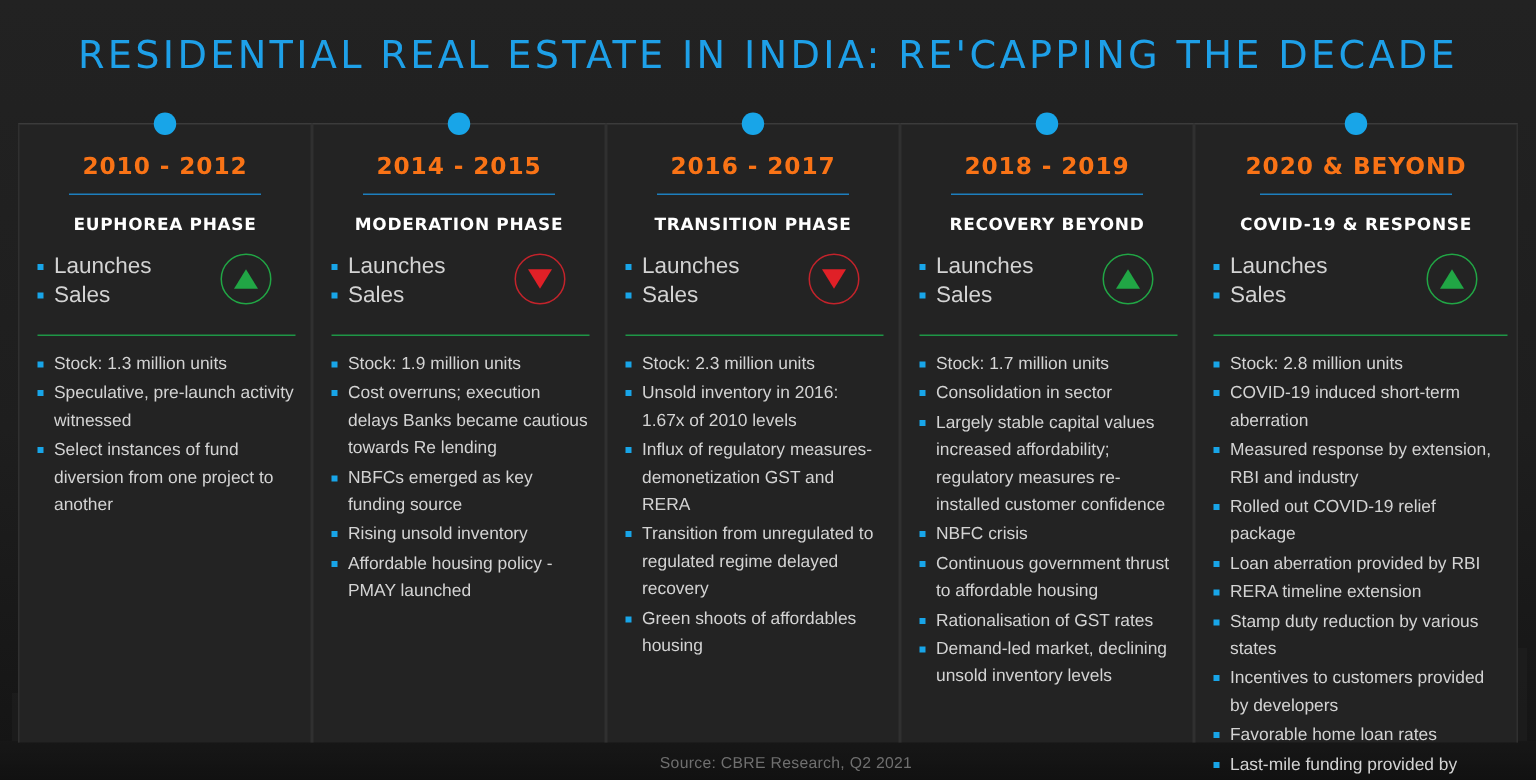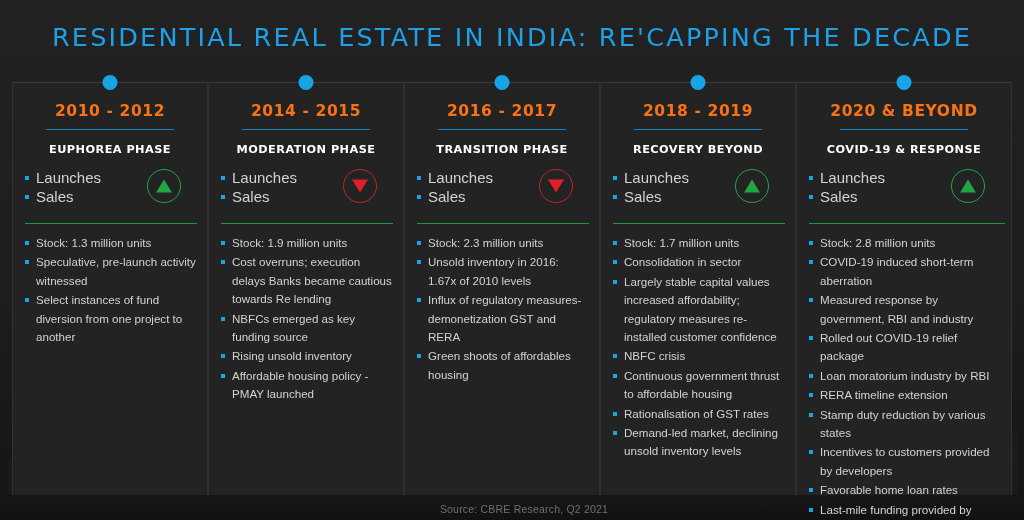--- a/index.html
+++ b/index.html
@@ -310,20 +310,24 @@
         <div class="fact">
             <i class="bullet"></i>
             <span class="txt">Unsold inventory in 2016: 1.67x of 2010 levels</span>
           </div>
         <div class="fact">
             <i class="bullet"></i>
             <span class="txt">Influx of regulatory measures- demonetization GST and RERA</span>
           </div>
         <div class="fact">
             <i class="bullet"></i>
+            <span class="txt">Transition from unregulated to regulated regime delayed recovery</span>
+          </div>
+        <div class="fact">
+            <i class="bullet"></i>
             <span class="txt">Green shoots of affordables housing</span>
           </div>
       </div>
     </div>
 
     <div class="panel p4">
       <div class="dot"></div>
       <div class="years">2018 - 2019</div>
       <div class="rule-blue"></div>
       <div class="phase">RECOVERY BEYOND</div>
@@ -396,29 +400,29 @@
         <div class="fact">
             <i class="bullet"></i>
             <span class="txt">Stock: 2.8 million units</span>
           </div>
         <div class="fact">
             <i class="bullet"></i>
             <span class="txt">COVID-19 induced short-term aberration</span>
           </div>
         <div class="fact">
             <i class="bullet"></i>
-            <span class="txt">Measured response by government, RBI and industry</span>
+            <span class="txt">Measured response by extension, RBI and industry</span>
           </div>
         <div class="fact">
             <i class="bullet"></i>
             <span class="txt">Rolled out COVID-19 relief package</span>
           </div>
         <div class="fact">
             <i class="bullet"></i>
-            <span class="txt">Loan moratorium industry by RBI</span>
+            <span class="txt">Loan aberration provided by RBI</span>
           </div>
         <div class="fact">
             <i class="bullet"></i>
             <span class="txt">RERA timeline extension</span>
           </div>
         <div class="fact">
             <i class="bullet"></i>
             <span class="txt">Stamp duty reduction by various states</span>
           </div>
         <div class="fact">

